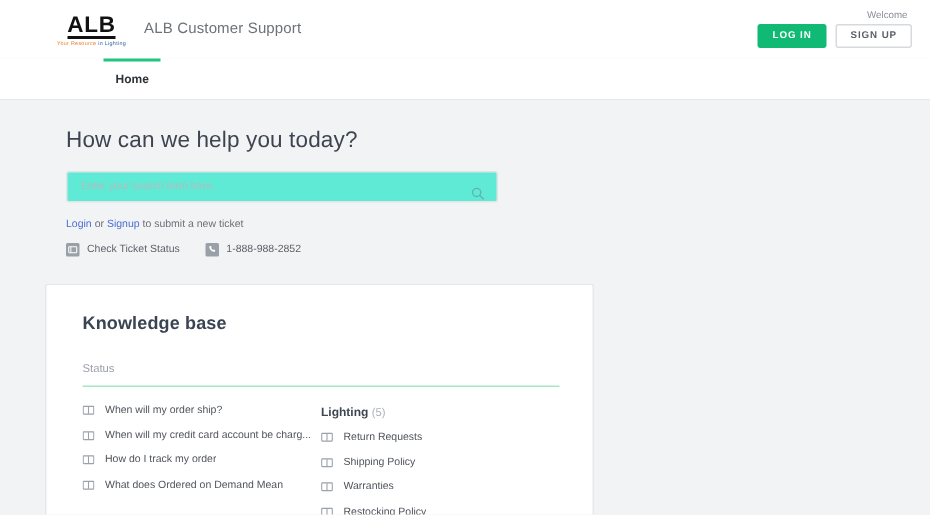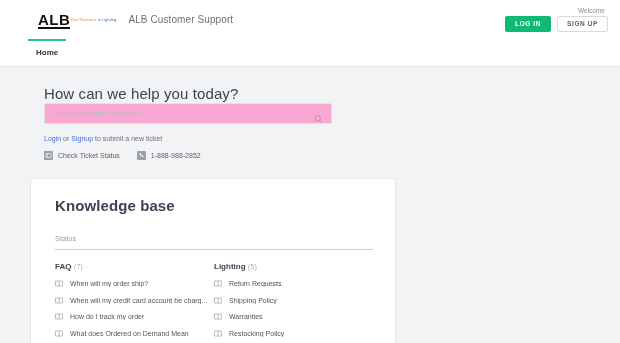--- a/index.html
+++ b/index.html
@@ -20,21 +20,21 @@
     align-items: center;
     padding-left: 38px;
   }
   .brand {
     display: flex;
     align-items: center;
     gap: 12px;
   }
   .logo-block {
     display: flex;
-    flex-direction: row;
+    flex-direction: column;
     align-items: center;
     line-height: 1;
     padding-top: 2px;
   }
   .logo-word {
     font-family: "Liberation Sans", sans-serif;
     font-weight: bold;
     font-size: 15px;
     letter-spacing: 0.5px;
     color: #111111;
@@ -92,21 +92,21 @@
     border: 1px solid #d7dadd;
   }
 
   
   .navbar {
     height: 28px;
     background: #ffffff;
     border-bottom: 1px solid #e6e8ea;
     display: flex;
     align-items: stretch;
-    padding-left: 16px;
+    padding-left: 57px;
   }
   .nav-item {
     position: relative;
     display: flex;
     align-items: center;
     padding: 0 20px;
     font-size: 8px;
     color: #7b8088;
     cursor: pointer;
   }
@@ -127,24 +127,24 @@
     background: #f2f3f5;
     padding: 18px 0 0 44px;
   }
   .hero-title {
     font-size: 15px;
     color: #3d4450;
     font-weight: normal;
     letter-spacing: 0.1px;
   }
   .search-wrap {
-    margin-top: 1px;
+    margin-top: 12px;
     width: 288px;
     height: 21px;
-    background: #f9a8d4;
+    background: #5eead4;
     border: 1px solid #e1e3e6;
     border-radius: 2px;
     display: flex;
     align-items: center;
     position: relative;
   }
   .search-input {
     flex: 1;
     border: none;
     outline: none;
@@ -210,21 +210,21 @@
   .card {
     width: 366px;
     background: #ffffff;
     border: 1px solid #e6e8ea;
     border-bottom: none;
     border-radius: 2px 2px 0 0;
     padding: 18px 22px 0 24px;
     min-height: 163px;
   }
   .kb-title {
-    font-size: 15px;
+    font-size: 12px;
     font-weight: bold;
     color: #3b4453;
     letter-spacing: 0.1px;
   }
   .kb-tabs {
     margin-top: 13px;
     border-bottom: 1px solid #a5e6c8;
     padding-bottom: 4px;
   }
   .kb-tab {
@@ -338,24 +338,20 @@
   <div class="card">
     <div class="kb-title">Knowledge base</div>
 
     <div class="kb-tabs">
       <span class="kb-tab">Status</span>
     </div>
 
     <div class="kb-cols">
 
       <div class="kb-col">
-        <div class="kb-col-head">
-          <span>FAQ</span>
-          <span class="kb-col-count">(7)</span>
-        </div>
         <ul class="kb-list">
           <li class="kb-item">
             <span class="kb-item-icon">
                 <svg viewBox="0 0 10 8" width="8" height="7" fill="none" stroke="#9aa1aa" stroke-width="0.9">
                   <rect x="0.6" y="0.8" width="8.8" height="6.4" rx="0.5"></rect>
                   <line x1="5" y1="1" x2="5" y2="7"></line>
                 </svg>
               </span>
             <span class="kb-item-label">When will my order ship?</span>
           </li>

